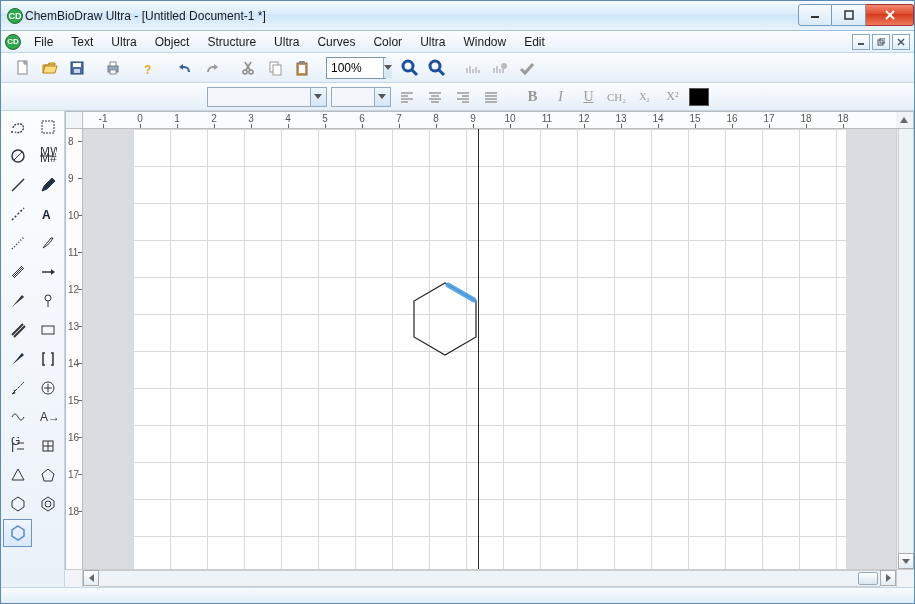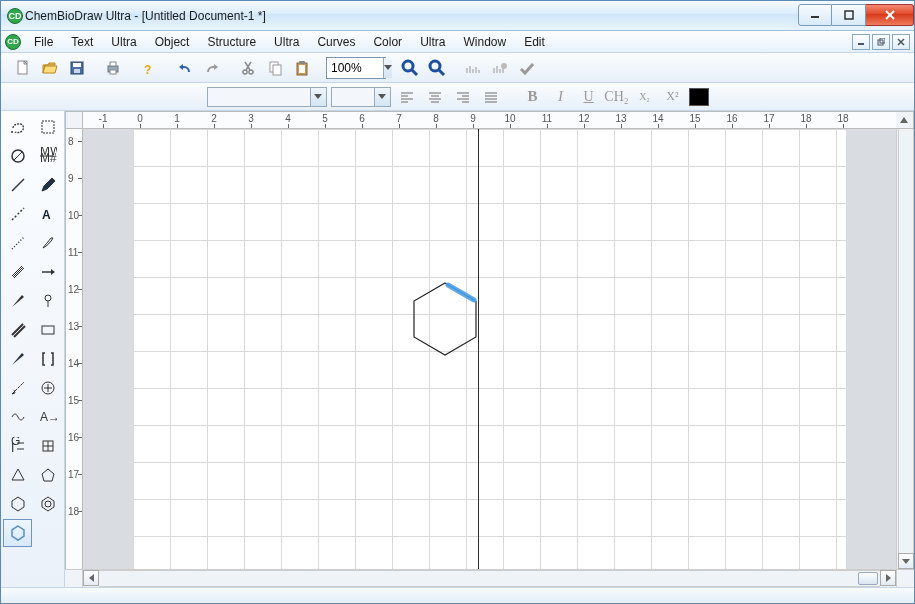--- a/index.html
+++ b/index.html
@@ -317,21 +317,21 @@
             <line x1="1" y1="5" x2="13" y2="5"></line>
             <line x1="1" y1="8" x2="13" y2="8"></line>
             <line x1="1" y1="11" x2="13" y2="11"></line>
           </g>
         </svg>
       </div>
     <div style="width:10px;"></div>
     <div class="fmt-btn" style="font-size:15px;font-weight:bold;">B</div>
     <div class="fmt-btn" style="font-size:15px;font-style:italic;">I</div>
     <div class="fmt-btn" style="font-size:14px;text-decoration:underline;">U</div>
-    <div class="fmt-btn" style="font-size:14px;">CH₂</div>
+    <div class="fmt-btn" style="font-size:11px;">CH₂</div>
     <div class="fmt-btn" style="font-size:10px;">X₂</div>
     <div class="fmt-btn" style="font-size:12px;">X²</div>
     <div class="swatch"></div>
   </div>
 
   <div class="body">
 
     <div class="palette" id="palette">
         <div class="pal-btn">
           <svg width="18" height="18">

